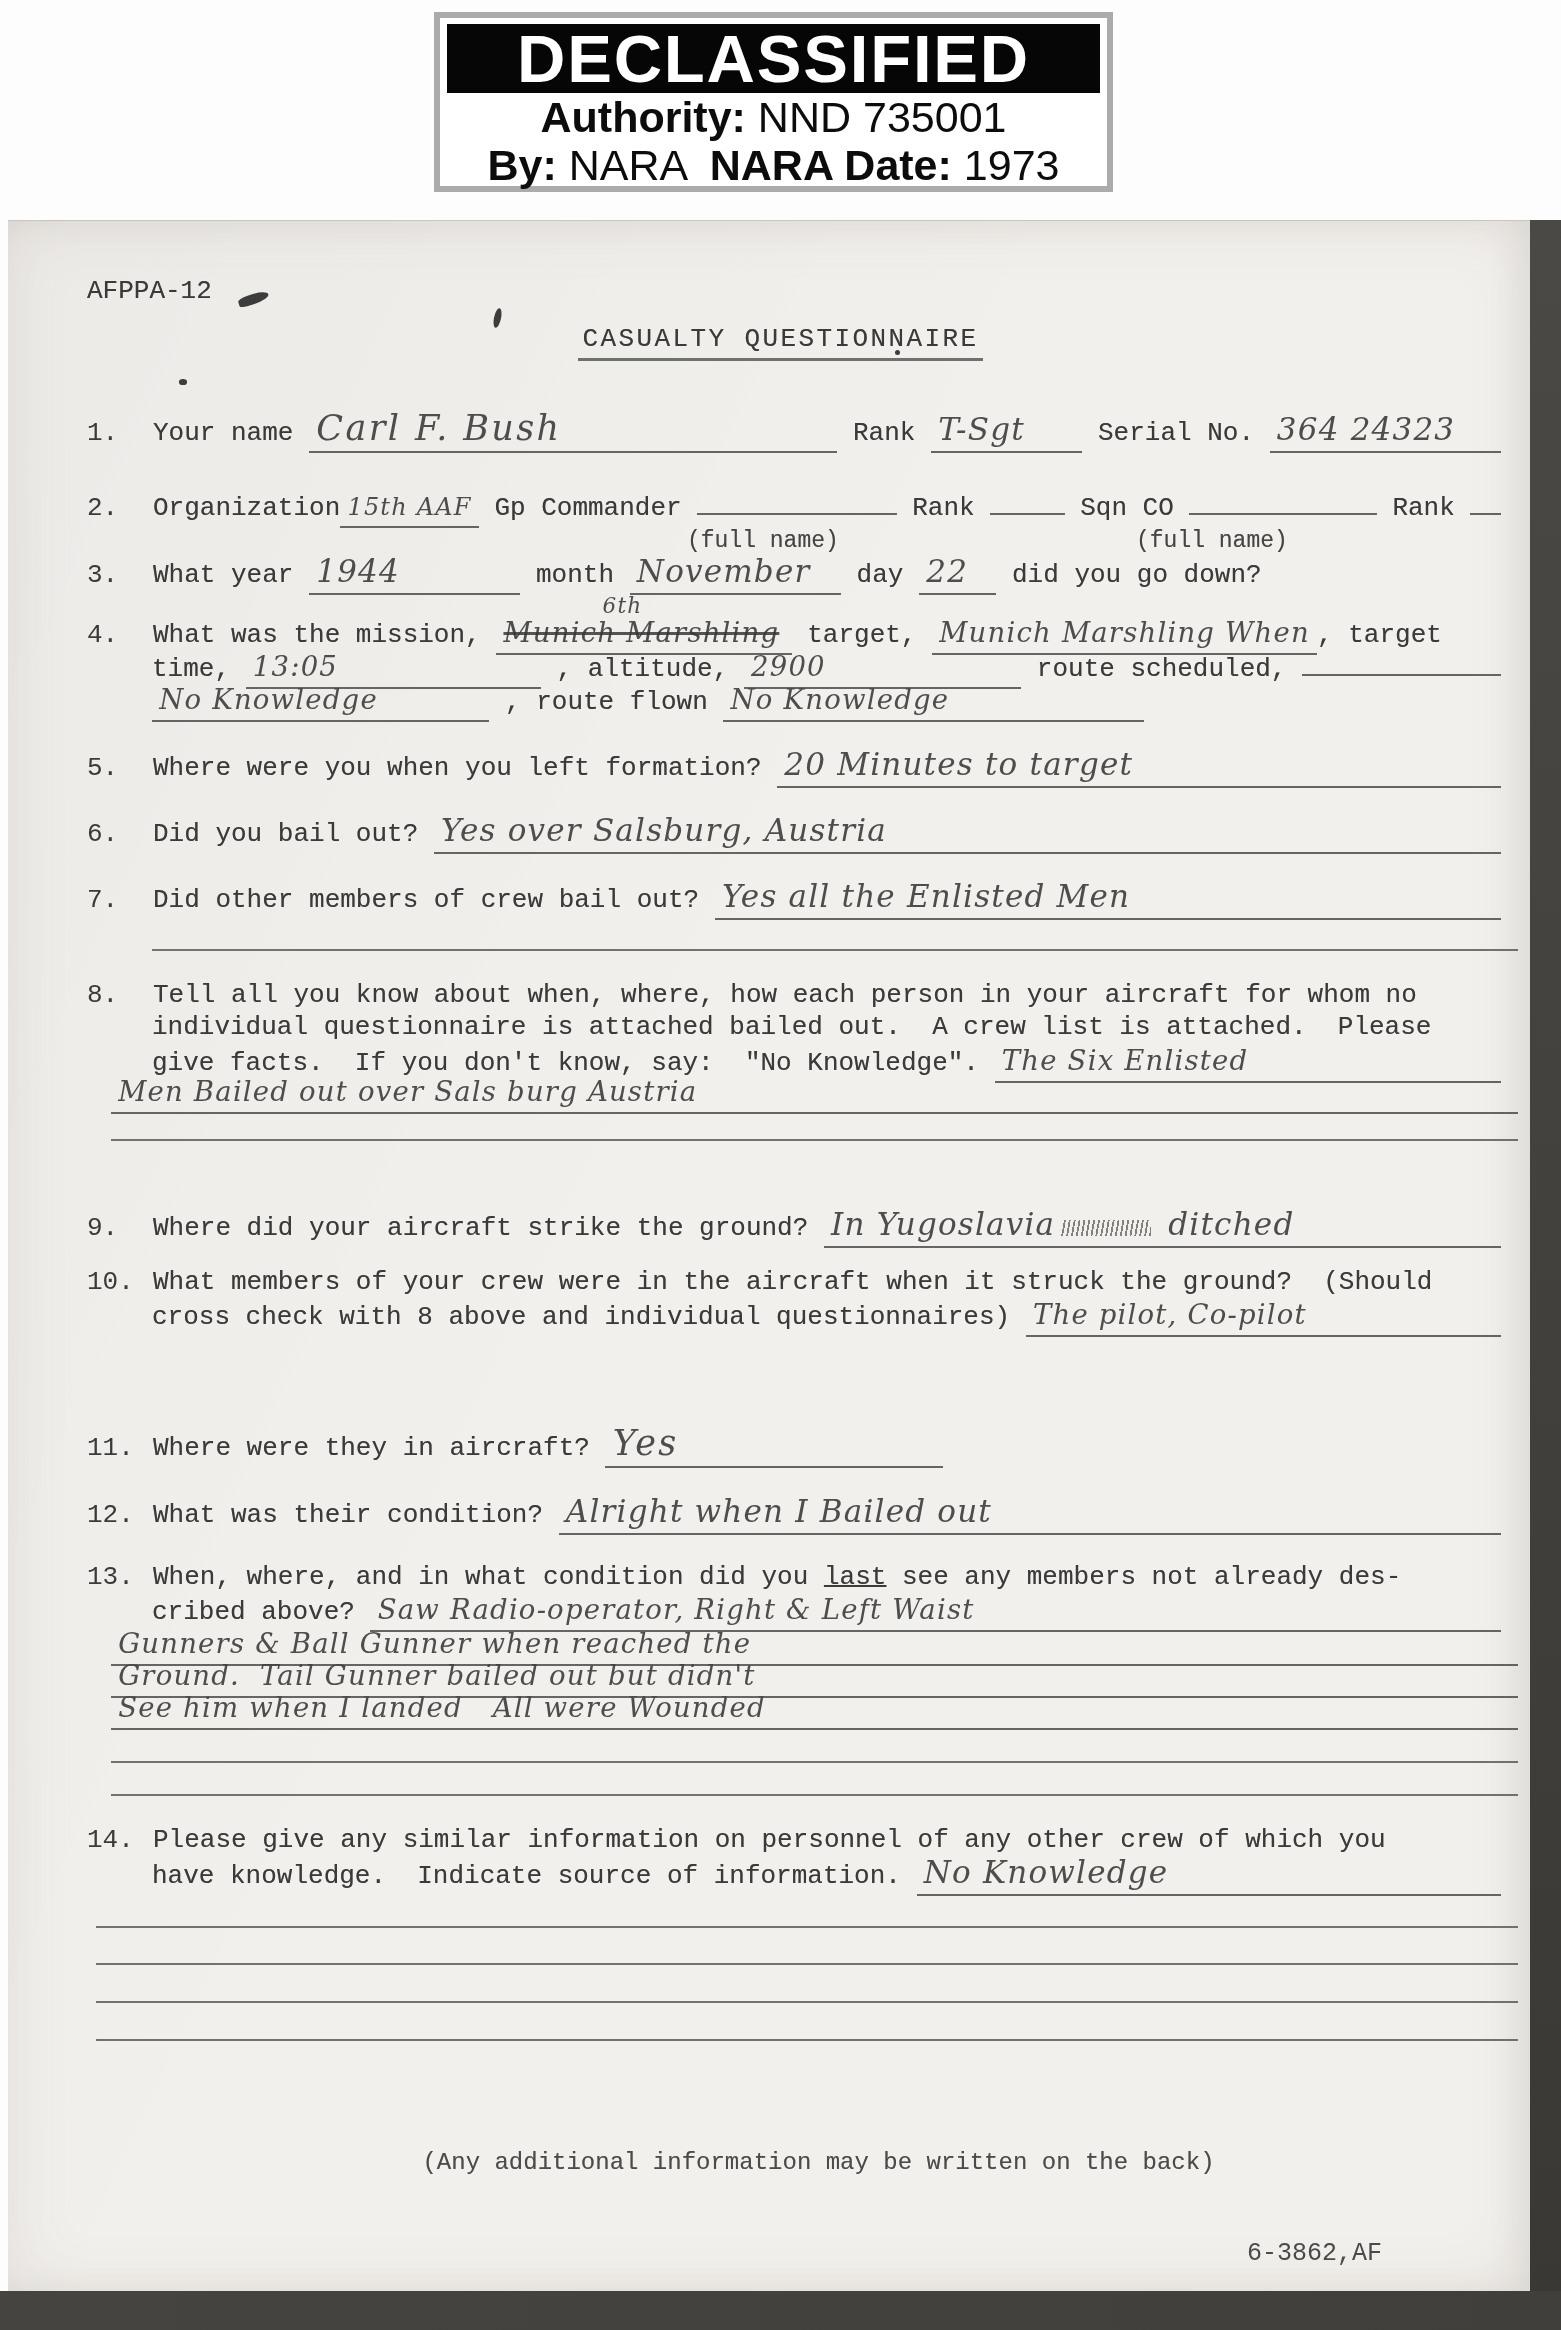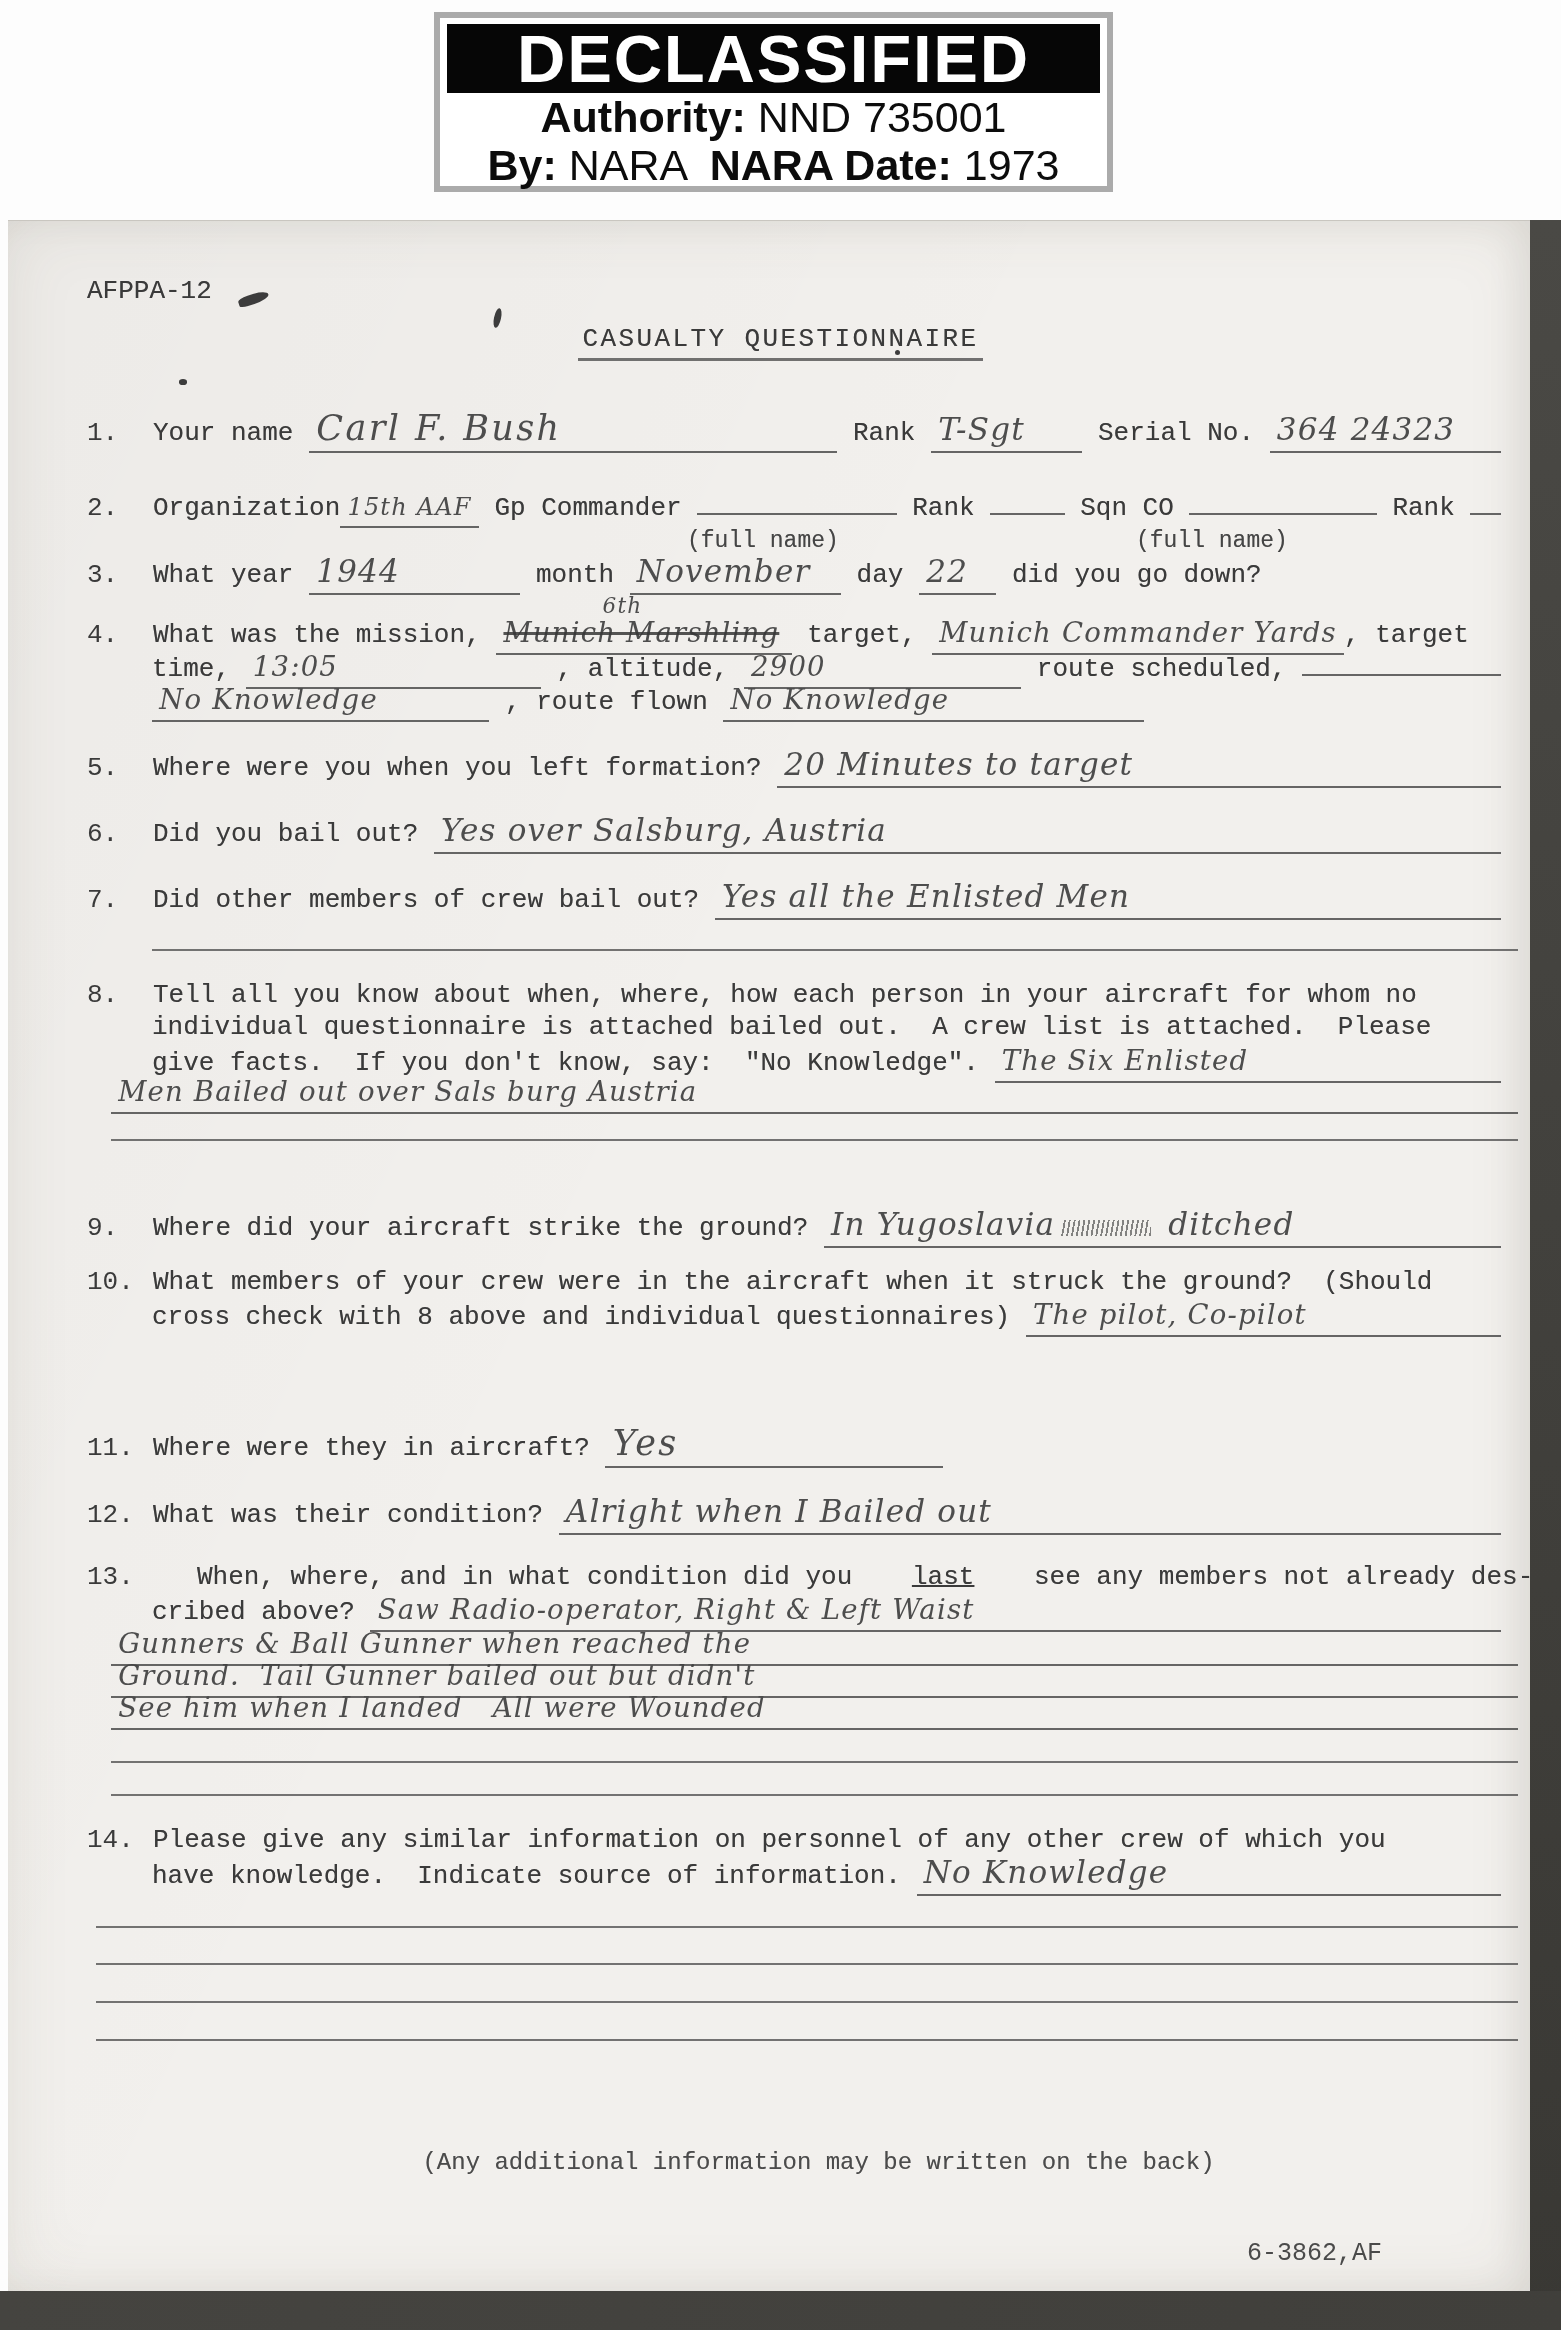--- a/index.html
+++ b/index.html
@@ -115,21 +115,21 @@
     <span class="t"> day </span>
     <span class="ans" style="min-width:63px;"><span class="hw hw-lg">22</span></span>
     <span class="t"> did you go down?</span>
   </div>
 
   <div class="line" style="top:616px;">
     <span class="num">4.</span>
     <span class="t">What was the mission, </span>
     <span class="ans" style="min-width:281px;"><span class="hw struck">Munich Marshling</span><span class="hw above">6th</span></span>
     <span class="t"> target, </span>
-    <span class="ans" style="min-width:335px;"><span class="hw">Munich Commander Yards</span></span>
+    <span class="ans" style="min-width:335px;"><span class="hw">Munich Marshling When</span></span>
     <span class="t">, target</span>
   </div>
   <div class="line cont" style="top:650px;">
     <span class="t">time, </span>
     <span class="ans" style="min-width:281px;"><span class="hw">13:05</span></span>
     <span class="t"> , altitude, </span>
     <span class="ans" style="min-width:263px;"><span class="hw">2900</span></span>
     <span class="t"> route scheduled, </span>
     <span class="ans fill"></span>
   </div>
@@ -194,21 +194,21 @@
     <span class="t">Where were they in aircraft? </span>
     <span class="ans" style="min-width:323px;"><span class="hw hw-xl">Yes</span></span>
   </div>
 
   <div class="line" style="top:1495px;">
     <span class="num">12.</span>
     <span class="t">What was their condition? </span>
     <span class="ans fill"><span class="hw hw-lg">Alright when I Bailed out</span></span>
   </div>
 
-  <div class="line" style="top:1561px;gap:44px;">
+  <div class="line" style="top:1561px;">
     <span class="num">13.</span>
     <span class="t">When, where, and in what condition did you </span>
     <span class="t u">last</span>
     <span class="t"> see any members not already des-</span>
   </div>
   <div class="line cont" style="top:1593px;">
     <span class="t">cribed above? </span>
     <span class="ans fill"><span class="hw">Saw Radio-operator, Right &amp; Left Waist</span></span>
   </div>
   <div class="line ans-row" style="top:1659px;">

